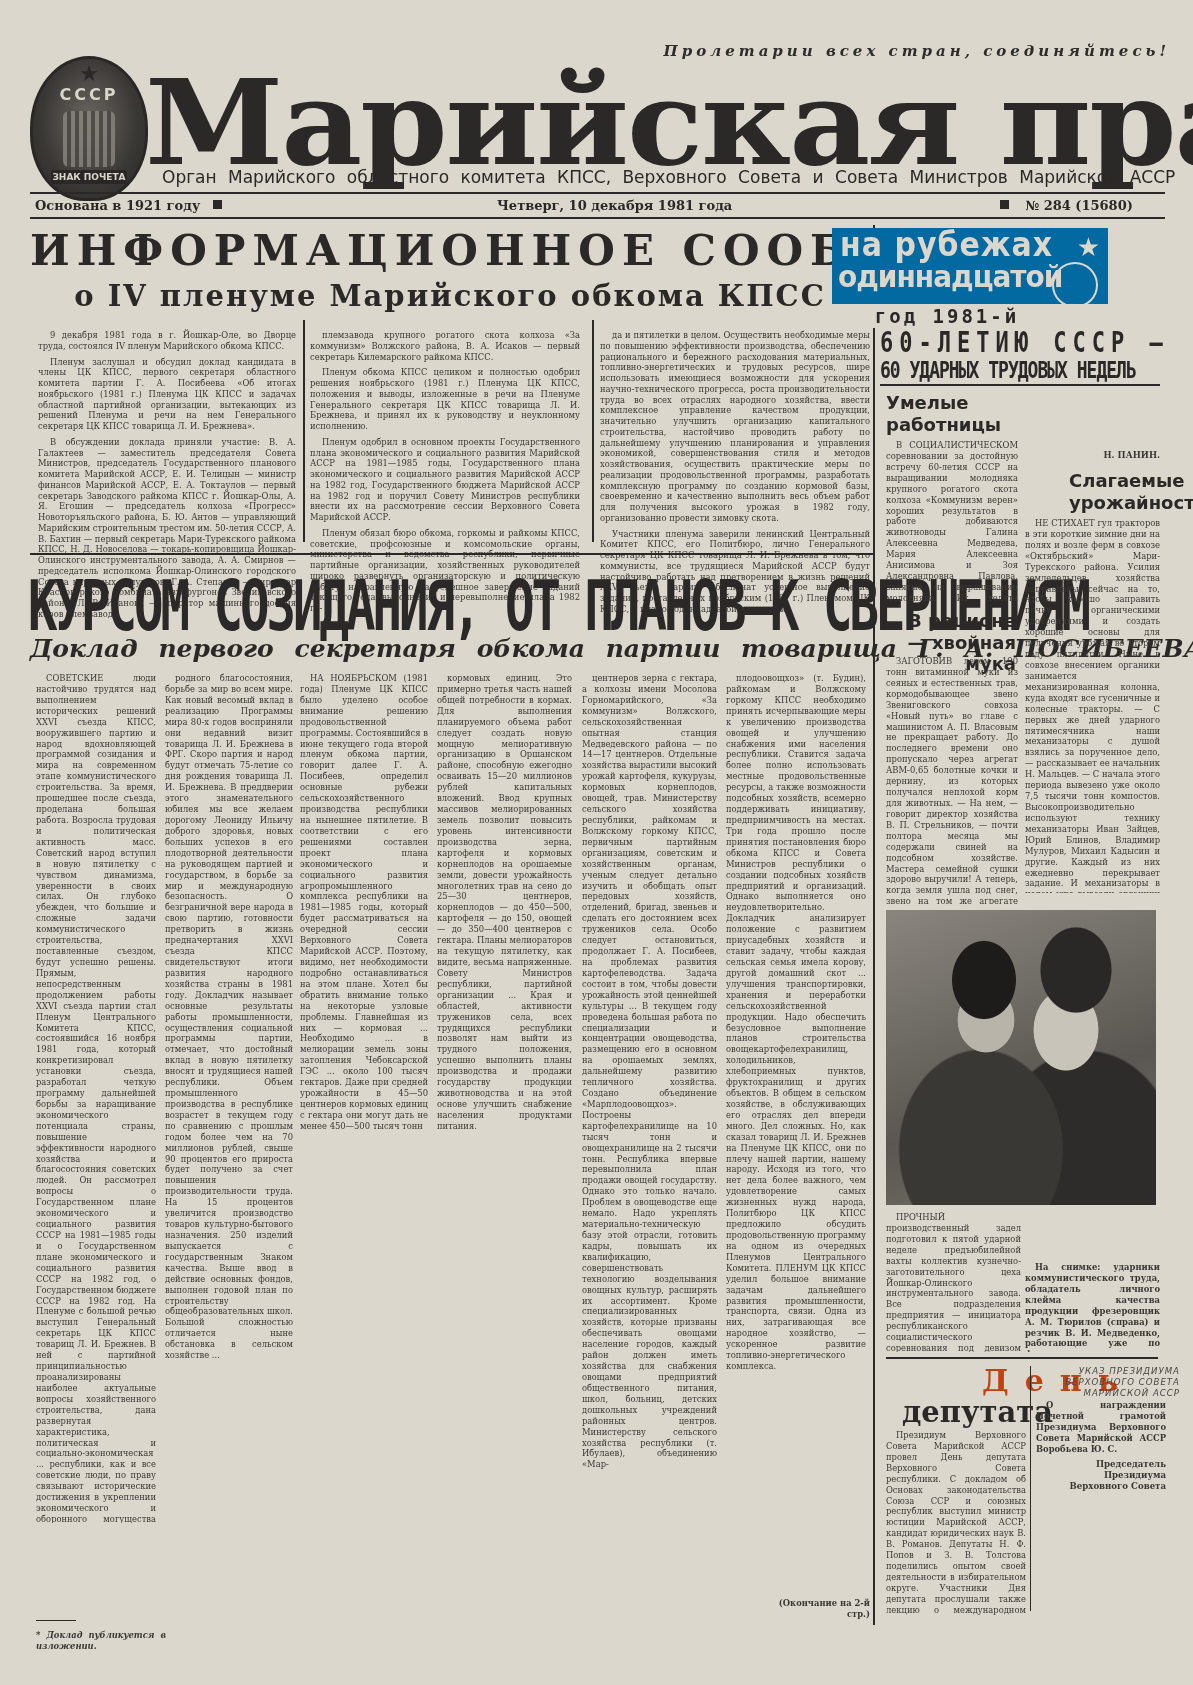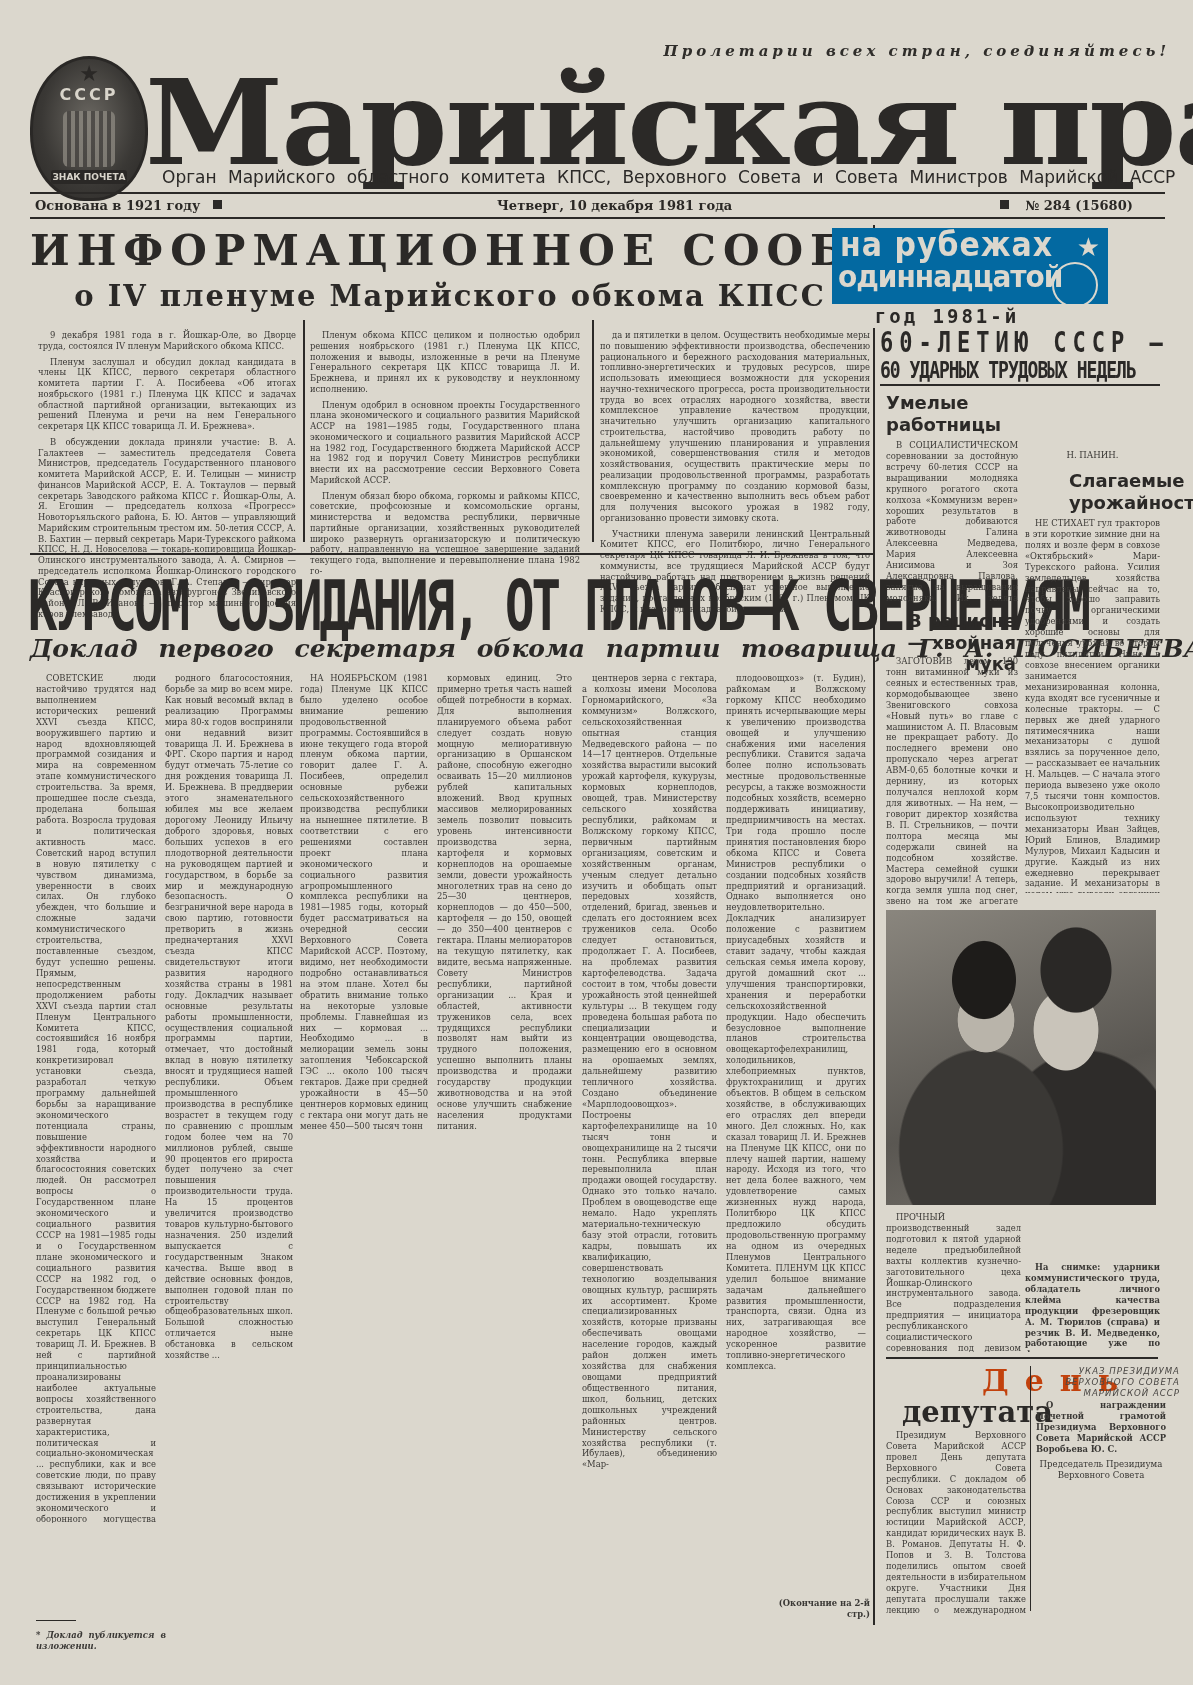--- a/index.html
+++ b/index.html
@@ -37,21 +37,21 @@
 
   
   .banner { position: absolute; left: 832px; top: 228px; width: 276px; height: 76px; background: #0369a1; }
   .banner .l1 { position: absolute; left: 8px; top: 2px; font: bold 30px/1 "DejaVu Sans", sans-serif; color: #dbd7cd; letter-spacing: 1px; transform: scaleY(1.1); }
   .banner .l2 { position: absolute; left: 6px; top: 35px; font: bold 28px/1 "DejaVu Sans", sans-serif; color: #dbd7cd; transform: scaleY(1.1); letter-spacing: -1px; }
   .banner .l3 { position: absolute; left: 10px; top: 68px; width: 210px; height: 24px; background: #dbd7cd; color: #2a2826; font: bold 19px/24px "DejaVu Sans Mono", monospace; text-align: center; letter-spacing: 3px; margin-top: 8px; }
   .banner .star { position: absolute; right: 8px; top: 4px; color: #dbd7cd; font-size: 26px; }
   .banner .globe { position: absolute; right: 10px; top: 34px; width: 46px; height: 46px; border: 2px solid #dbd7cd; border-radius: 50%; }
   .sixty { position: absolute; left: 880px; top: 328px; width: 290px; font: bold 22px/1.1 "DejaVu Sans Mono", monospace; color: #2b2927; transform: scaleY(1.25); transform-origin: top left; white-space: nowrap; letter-spacing: -1px; }
   .sh { position: absolute; font: bold 18px/1.2 "DejaVu Sans", sans-serif; color: #2b2927; }
-  .sig { text-align: center; font-weight: normal; font-size: 8.6px; }
+  .sig { text-align: right; font-weight: bold; font-size: 8.6px; }
   .photo { position: absolute; left: 886px; top: 910px; width: 270px; height: 295px; background:
      radial-gradient(ellipse 45px 55px at 98px 70px, #1e1c1a 0 70%, transparent 72%),
      radial-gradient(ellipse 35px 40px at 100px 110px, #b9b4aa 0 80%, transparent 82%),
      radial-gradient(ellipse 50px 60px at 190px 60px, #2a2826 0 70%, transparent 72%),
      radial-gradient(ellipse 40px 50px at 180px 120px, #c9c4ba 0 80%, transparent 82%),
      radial-gradient(ellipse 90px 110px at 95px 240px, #3a3835 0 90%, transparent 92%),
      radial-gradient(ellipse 100px 120px at 200px 250px, #2e2c2a 0 90%, transparent 92%),
      linear-gradient(160deg, #8a867e, #5a5752 60%, #77736c);
   }
   .den { position: absolute; left: 942px; top: 1366px; font: bold 30px/1 "DejaVu Serif", serif; letter-spacing: 16px; color: #c2410c; margin-left: 40px; }
@@ -87,20 +87,21 @@
   <div class="info-head">ИНФОРМАЦИОННОЕ СООБЩЕНИЕ</div>
   <div class="info-sub">о IV пленуме Марийского обкома КПСС</div>
 
   <div class="cols" style="left:38px;top:322px;width:258px;height:225px;">
     <p>9 декабря 1981 года в г. Йошкар-Оле, во Дворце труда, состоялся IV пленум Марийского обкома КПСС.</p>
     <p>Пленум заслушал и обсудил доклад кандидата в члены ЦК КПСС, первого секретаря областного комитета партии Г. А. Посибеева «Об итогах ноябрьского (1981 г.) Пленума ЦК КПСС и задачах областной партийной организации, вытекающих из решений Пленума и речи на нем Генерального секретаря ЦК КПСС товарища Л. И. Брежнева».</p>
     <p>В обсуждении доклада приняли участие: В. А. Галактеев — заместитель председателя Совета Министров, председатель Государственного планового комитета Марийской АССР, Е. И. Телицын — министр финансов Марийской АССР, Е. А. Токтаулов — первый секретарь Заводского райкома КПСС г. Йошкар-Олы, А. Я. Егошин — председатель колхоза «Прогресс» Новоторъяльского района, Б. Ю. Антов — управляющий Марийским строительным трестом им. 50-летия СССР, А. В. Бахтин — первый секретарь Мари-Турекского райкома КПСС, Н. Д. Новоселова — токарь-копировщица Йошкар-Олинского инструментального завода, А. А. Смирнов — председатель исполкома Йошкар-Олинского городского Совета народных депутатов, Г. А. Степанов — директор Красногорского комбината автофургонов Звениговского района, Л. В. Иванова — оператор машинного доения коров племзавода</p>
   </div>
   <div class="vrule" style="left:303px;top:320px;height:222px;"></div>
   <div class="cols" style="left:310px;top:322px;width:270px;height:225px;">
+    <p>племзавода крупного рогатого скота колхоза «За коммунизм» Волжского района, В. А. Исаков — первый секретарь Килемарского райкома КПСС.</p>
     <p>Пленум обкома КПСС целиком и полностью одобрил решения ноябрьского (1981 г.) Пленума ЦК КПСС, положения и выводы, изложенные в речи на Пленуме Генерального секретаря ЦК КПСС товарища Л. И. Брежнева, и принял их к руководству и неуклонному исполнению.</p>
     <p>Пленум одобрил в основном проекты Государственного плана экономического и социального развития Марийской АССР на 1981—1985 годы, Государственного плана экономического и социального развития Марийской АССР на 1982 год, Государственного бюджета Марийской АССР на 1982 год и поручил Совету Министров республики внести их на рассмотрение сессии Верховного Совета Марийской АССР.</p>
     <p>Пленум обязал бюро обкома, горкомы и райкомы КПСС, советские, профсоюзные и комсомольские органы, министерства и ведомства республики, первичные партийные организации, хозяйственных руководителей широко развернуть организаторскую и политическую работу, направленную на успешное завершение заданий текущего года, выполнение и перевыполнение плана 1982 го-</p>
   </div>
   <div class="vrule" style="left:592px;top:320px;height:222px;"></div>
   <div class="cols" style="left:600px;top:322px;width:270px;height:225px;">
     <p>да и пятилетки в целом. Осуществить необходимые меры по повышению эффективности производства, обеспечению рационального и бережного расходования материальных, топливно-энергетических и трудовых ресурсов, шире использовать имеющиеся возможности для ускорения научно-технического прогресса, роста производительности труда во всех отраслях народного хозяйства, ввести комплексное управление качеством продукции, значительно улучшить организацию капитального строительства, настойчиво проводить работу по дальнейшему улучшению планирования и управления экономикой, совершенствования стиля и методов хозяйствования, осуществить практические меры по реализации продовольственной программы, разработать комплексную программу по созданию кормовой базы, своевременно и качественно выполнить весь объем работ для получения высокого урожая в 1982 году, организованно провести зимовку скота.</p>
     <p>Участники пленума заверили ленинский Центральный Комитет КПСС, его Политбюро, лично Генерального секретаря ЦК КПСС товарища Л. И. Брежнева в том, что коммунисты, все трудящиеся Марийской АССР будут настойчиво работать над претворением в жизнь решений XXVI съезда партии, обеспечат успешное выполнение заданий, поставленных ноябрьским (1981 г.) Пленумом ЦК КПСС, и планов одиннадцатой пятилетки.</p>
   </div>
   <div class="vrule" style="left:873px;top:225px;height:1400px;"></div>

